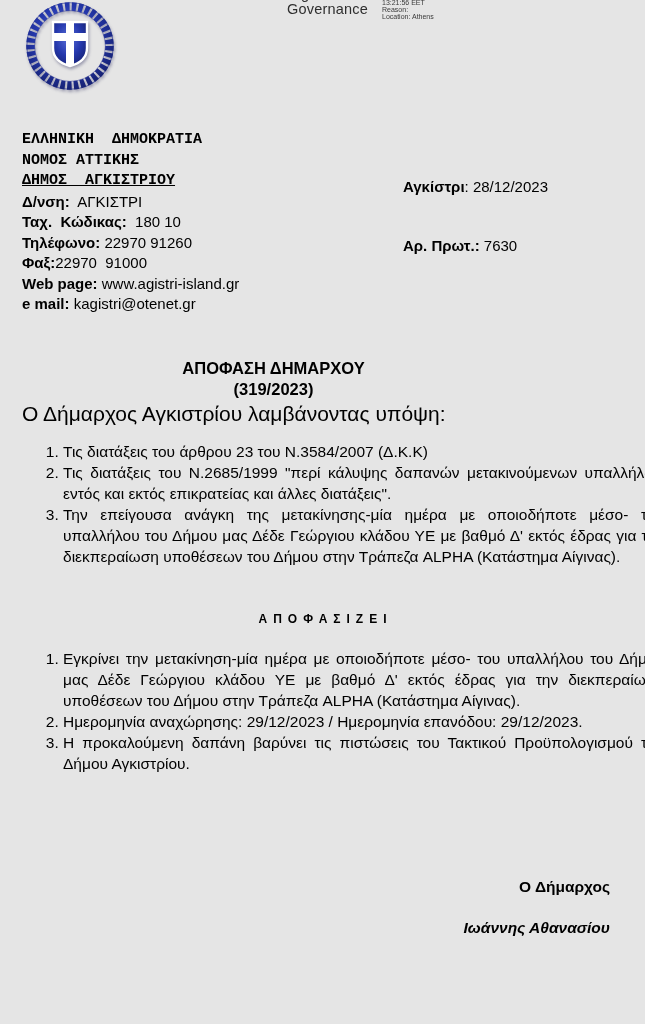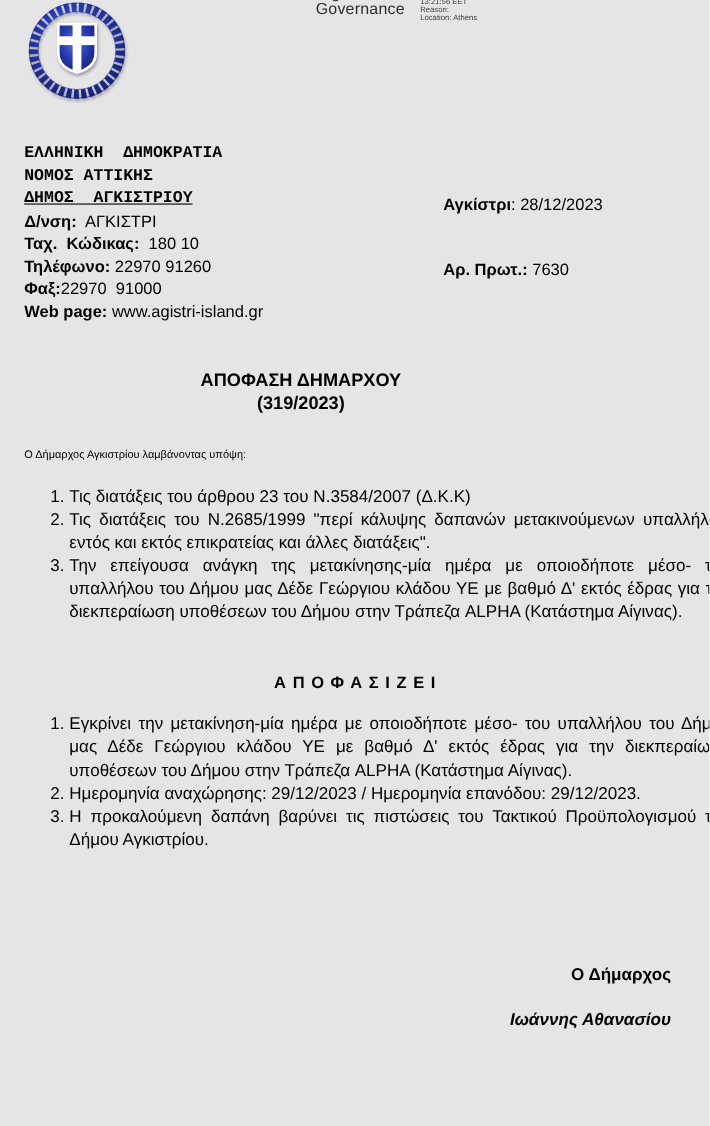--- a/index.html
+++ b/index.html
@@ -22,30 +22,30 @@
   .org-block { position:absolute; left:22px; top:130px; font-size:15px; line-height:20.5px; }
   .org-line { font-weight:bold; white-space:pre;font-family:Liberation Mono, monospace; }
   .org-line.underlined { text-decoration:underline; }
   .hline { white-space:pre; }
   .hline .lbl { font-weight:bold; }
   .proto-block { position:absolute; left:403px; top:139px; font-size:15px; line-height:21.5px; }
   .proto-block .lbl { font-weight:bold; }
   .proto-block .hline { white-space:pre;margin-top:37px; }
 
   
-  .title-block { position:absolute; left:0; top:336px; width:547px; text-align:center;
+  .title-block { position:absolute; left:0; top:358px; width:547px; text-align:center;
                  font-weight:bold; font-size:16.5px; line-height:21px; }
 
   
-  .intro { position:absolute; left:22px; top:403px; width:601px; font-size:10px; line-height:21px; }
+  .intro { position:absolute; left:22px; top:403px; width:601px; font-size:21px; line-height:21px; }
   .doc-list { margin:0; padding:0 0 0 41px; font-size:15.5px; line-height:21px; }
   .doc-list li { text-align:justify; }
   .considerations { position:absolute; left:22px; top:441px; width:601px; }
   .decision-heading { position:absolute; left:0; top:612px; width:645px; text-align:center;
-                      font-weight:bold; font-size:15px; letter-spacing:6px; padding-left:6px;
+                      font-weight:bold; font-size:12px; letter-spacing:6px; padding-left:6px;
                       box-sizing:border-box; }
   .decisions { position:absolute; left:22px; top:648px; width:601px; }
 
   
   .signature { position:absolute; left:330px; top:876px; width:280px; text-align:right;
                font-size:15.5px; line-height:21px; font-weight:bold; }
   .signature .sig-name { margin-top:20px;font-style:italic; }
 </style>
 </head>
 <body>
@@ -89,20 +89,21 @@
 
   <div class="org-block">
     <div class="org-line">ΕΛΛΗΝΙΚΗ  ΔΗΜΟΚΡΑΤΙΑ</div>
     <div class="org-line">ΝΟΜΟΣ ΑΤΤΙΚΗΣ</div>
     <div class="org-line underlined">ΔΗΜΟΣ  ΑΓΚΙΣΤΡΙΟΥ</div>
     <div class="hline"><span class="lbl">Δ/νση:</span><span class="val">  ΑΓΚΙΣΤΡΙ</span></div>
     <div class="hline"><span class="lbl">Ταχ.  Κώδικας:</span><span class="val">  180 10</span></div>
     <div class="hline"><span class="lbl">Τηλέφωνο:</span><span class="val"> 22970 91260</span></div>
     <div class="hline"><span class="lbl">Φαξ:</span><span class="val">22970  91000</span></div>
     <div class="hline"><span class="lbl">Web page:</span><span class="val"> www.agistri-island.gr</span></div>
+    <div class="hline"><span class="lbl">e mail:</span><span class="val"> kagistri@otenet.gr</span></div>
   </div>
 
   <div class="proto-block">
     <div class="hline"><span class="lbl">Αγκίστρι</span><span class="val">: 28/12/2023</span></div>
     <div class="hline"><span class="lbl">Αρ. Πρωτ.:</span><span class="val"> 7630</span></div>
   </div>
 
   <div class="title-block">
     <div>ΑΠΟΦΑΣΗ ΔΗΜΑΡΧΟΥ</div>
     <div>(319/2023)</div>

